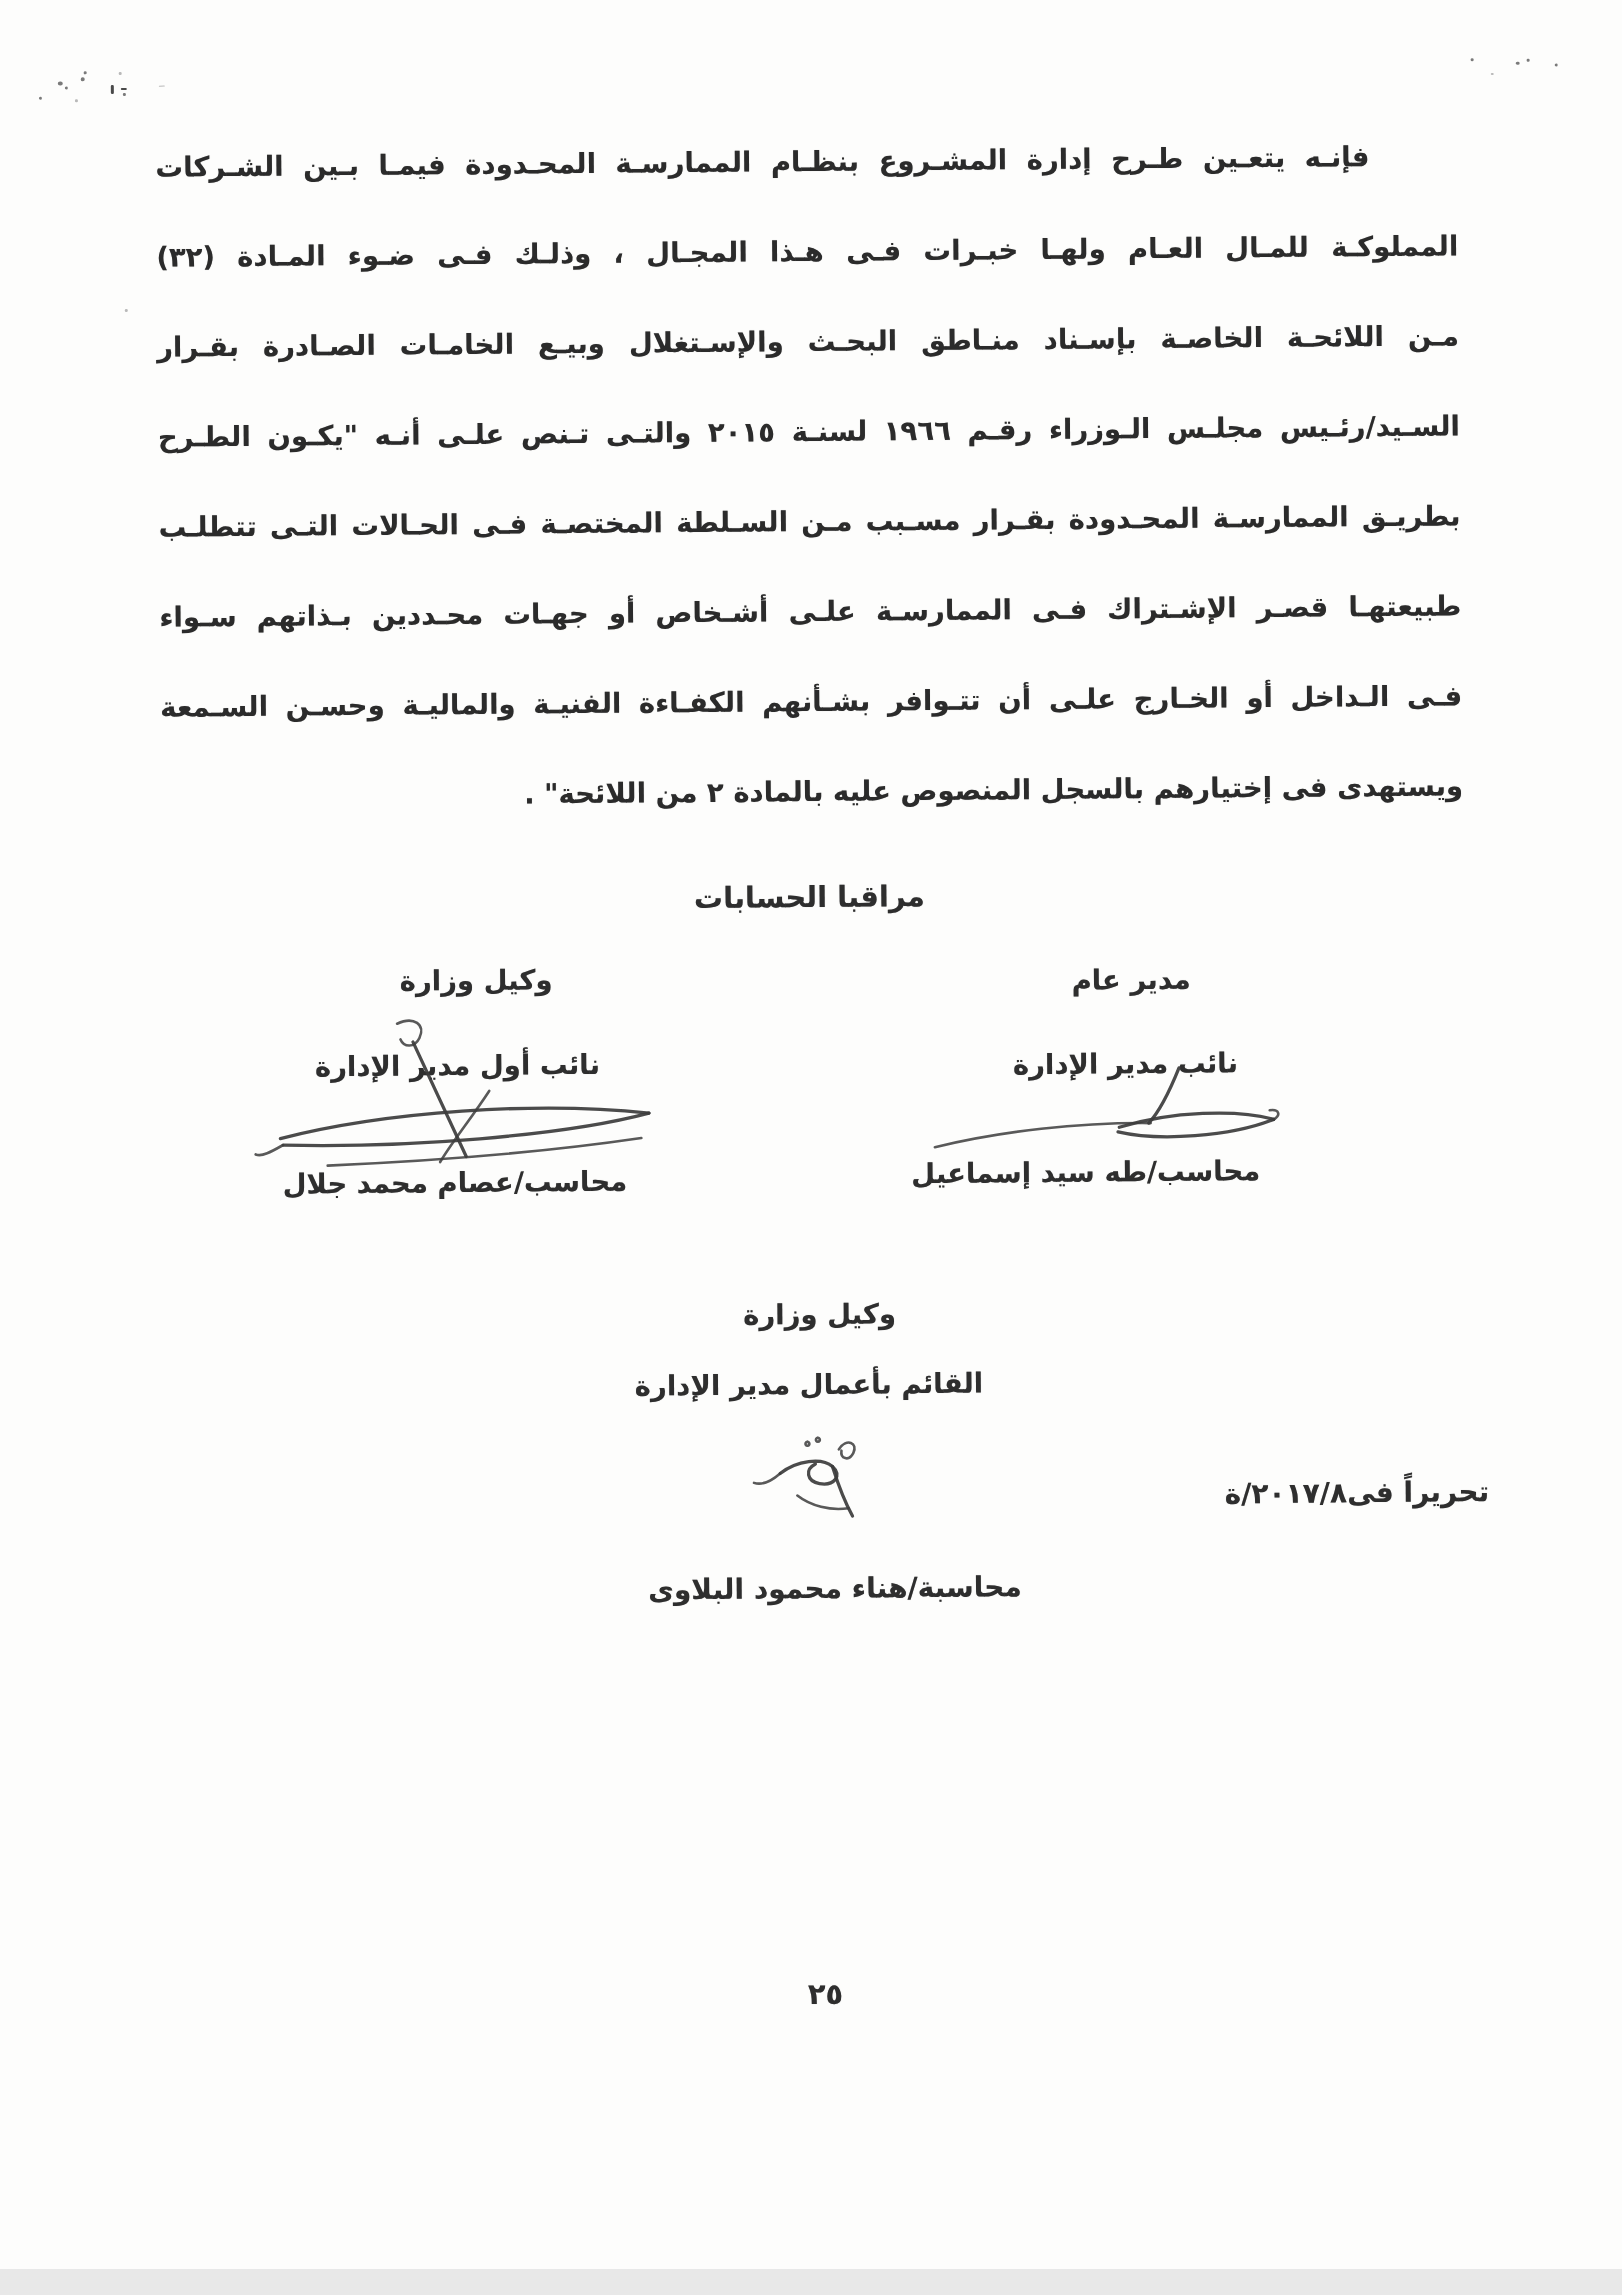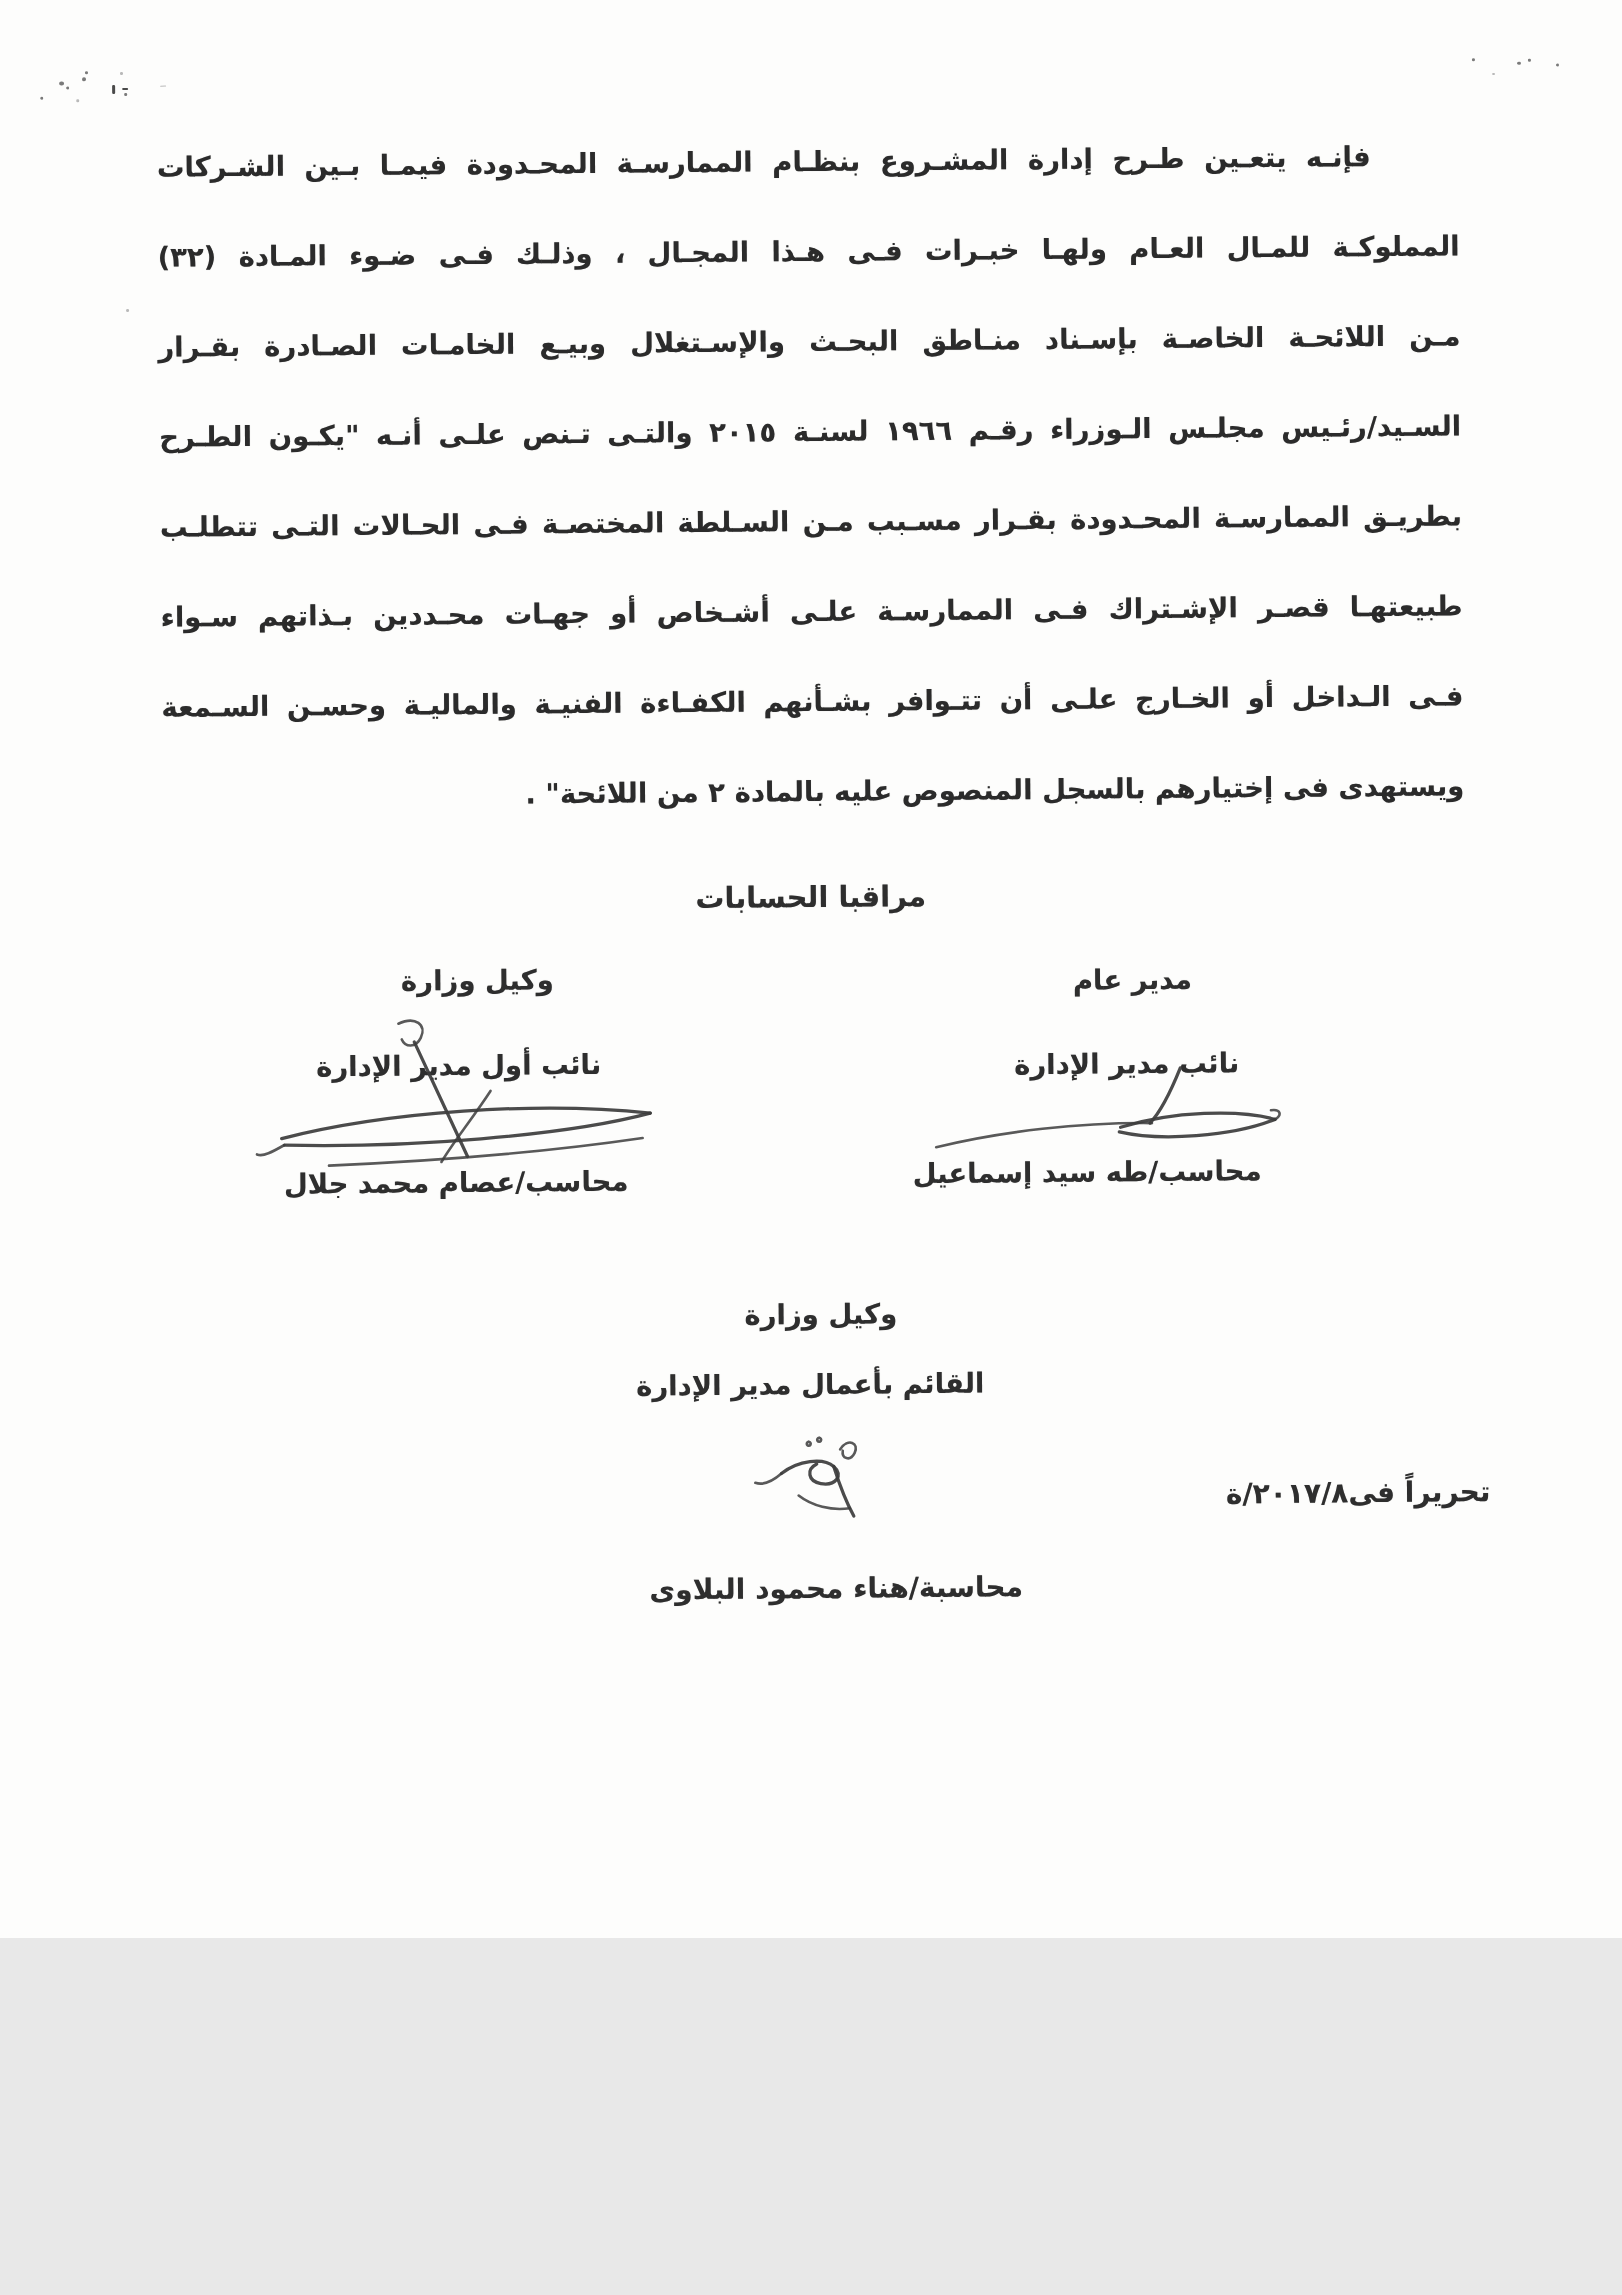--- a/index.html
+++ b/index.html
@@ -1,18 +1,18 @@
 <!DOCTYPE html>
 <html lang="ar" dir="rtl" style="font-size:10.5px"><head>
 <meta charset="utf-8">
 <style>
   html,body{margin:0;padding:0;background:#e8e8e8;}
   .page{
     position:relative;
-    width:1623px;height:1938px;
+    width:1623px;height:2269px;
     background:#fdfdfc;
     overflow:hidden;
     font-family:"DejaVu Sans", sans-serif;
     color:#2e2e2e;
   }
   .sheet{position:absolute;inset:0;transform:rotate(-0.5deg);transform-origin:50% 45%;}
   
   .ink{font-weight:bold;color:#2e2e2e;text-shadow:0 0 0.7px rgba(40,40,40,.4);}
   
   .para{position:absolute;top:116px;right:157px;left:164px;}

